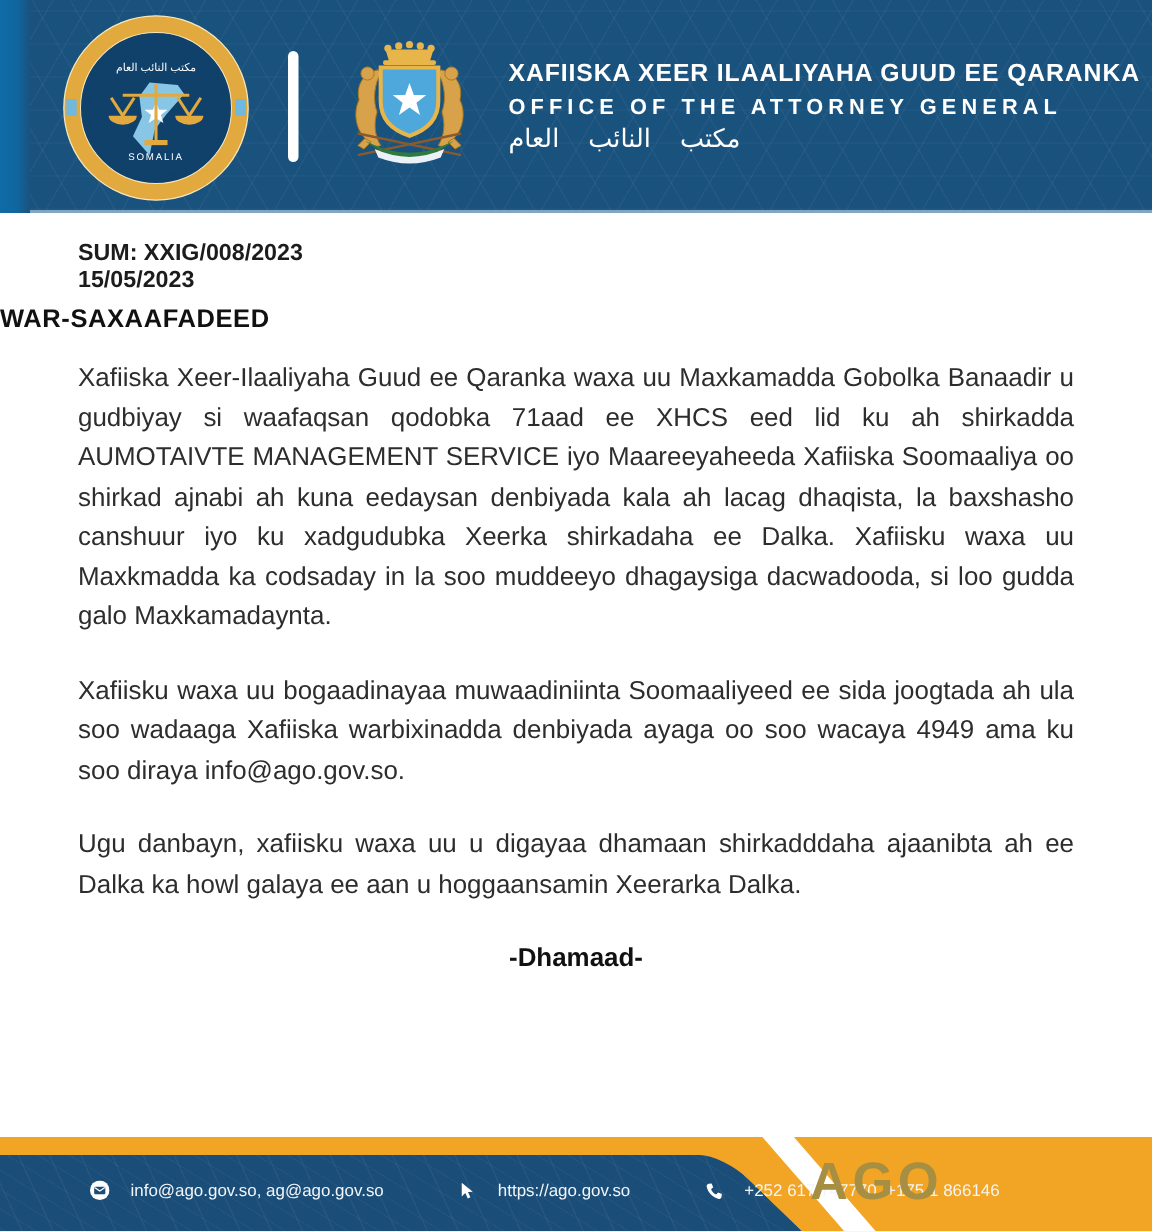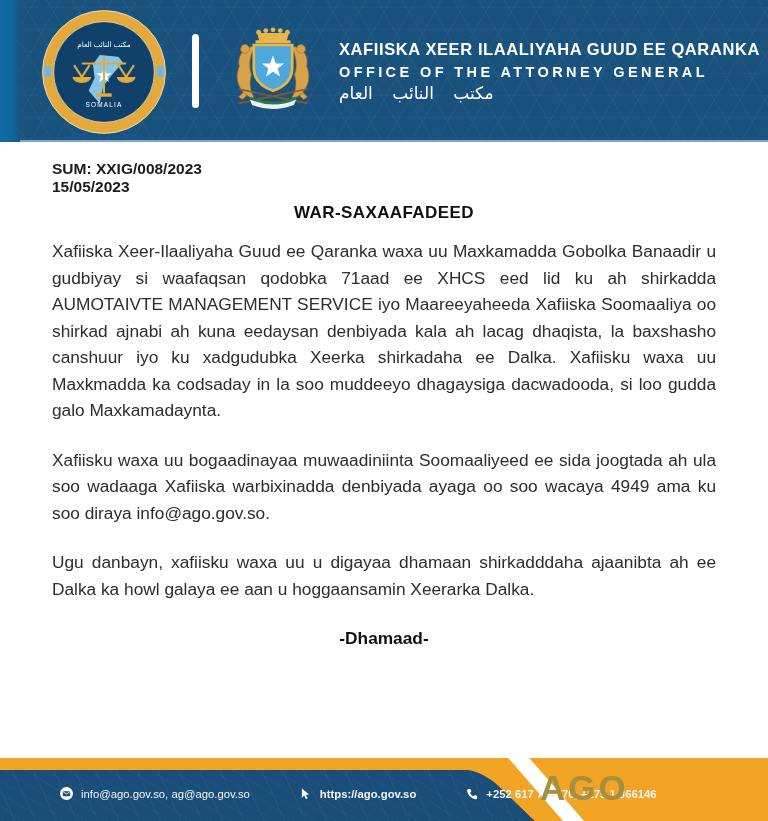--- a/index.html
+++ b/index.html
@@ -42,21 +42,21 @@
     font-size:17px; margin-top:3px; word-spacing:14px; white-space:nowrap;
   }
 
   
   .meta-row {
     position:absolute; top:160px; left:52px; right:54px;
     display:flex; justify-content:space-between; align-items:baseline;
     font-weight:bold; font-size:15.5px; color:#1c1c1c;flex-direction:column;
   }
   .doc-title {
-    position:absolute; top:203px; left:0; width:768px; text-align:center;
+    position:absolute; top:203px; left:0; width:768px; 
     font-weight:bold; font-size:17px; letter-spacing:0.4px; color:#111111;
   }
 
   
   .body-text {
     position:absolute; top:238px; left:52px; width:664px; color:#2d2d2d;
   }
   .body-text p {
     font-size:17.3px; line-height:26.5px; text-align:justify; margin-bottom:23px;
   }
@@ -82,22 +82,22 @@
   .footer-white-stripe {
     position:absolute; top:0; left:563px; width:21px; height:63px;
     background:#ffffff;
     transform:skewX(41deg); transform-origin:bottom left;
   }
   .footer-contacts {
     position:absolute; top:29px; left:32px; width:430px;
     display:flex; align-items:center; gap:9px;
     color:#f2f5f8; font-size:11.3px; white-space:nowrap;
   }
-  .contact-item { display:flex; align-items:center; gap:8px;padding-left:28px; }
-  .contact-item + .contact-item { margin-left:12px;font-weight:bold; }
+  .contact-item { display:flex; align-items:center; gap:14px;padding-left:28px; }
+  .contact-item + .contact-item { margin-left:12px; }
   .contact-icon { display:inline-flex; width:13px; height:13px; align-items:center; justify-content:center; }
   .footer-brand {
     position:absolute; top:10px; left:540px; width:160px; text-align:left;
     font-size:35px; font-weight:bold; letter-spacing:3px; color:#A68E42;
   }
 
   .seal-svg text, .coa-svg text { font-family:"Liberation Sans", sans-serif; }
 </style>
 </head>
 <body>

